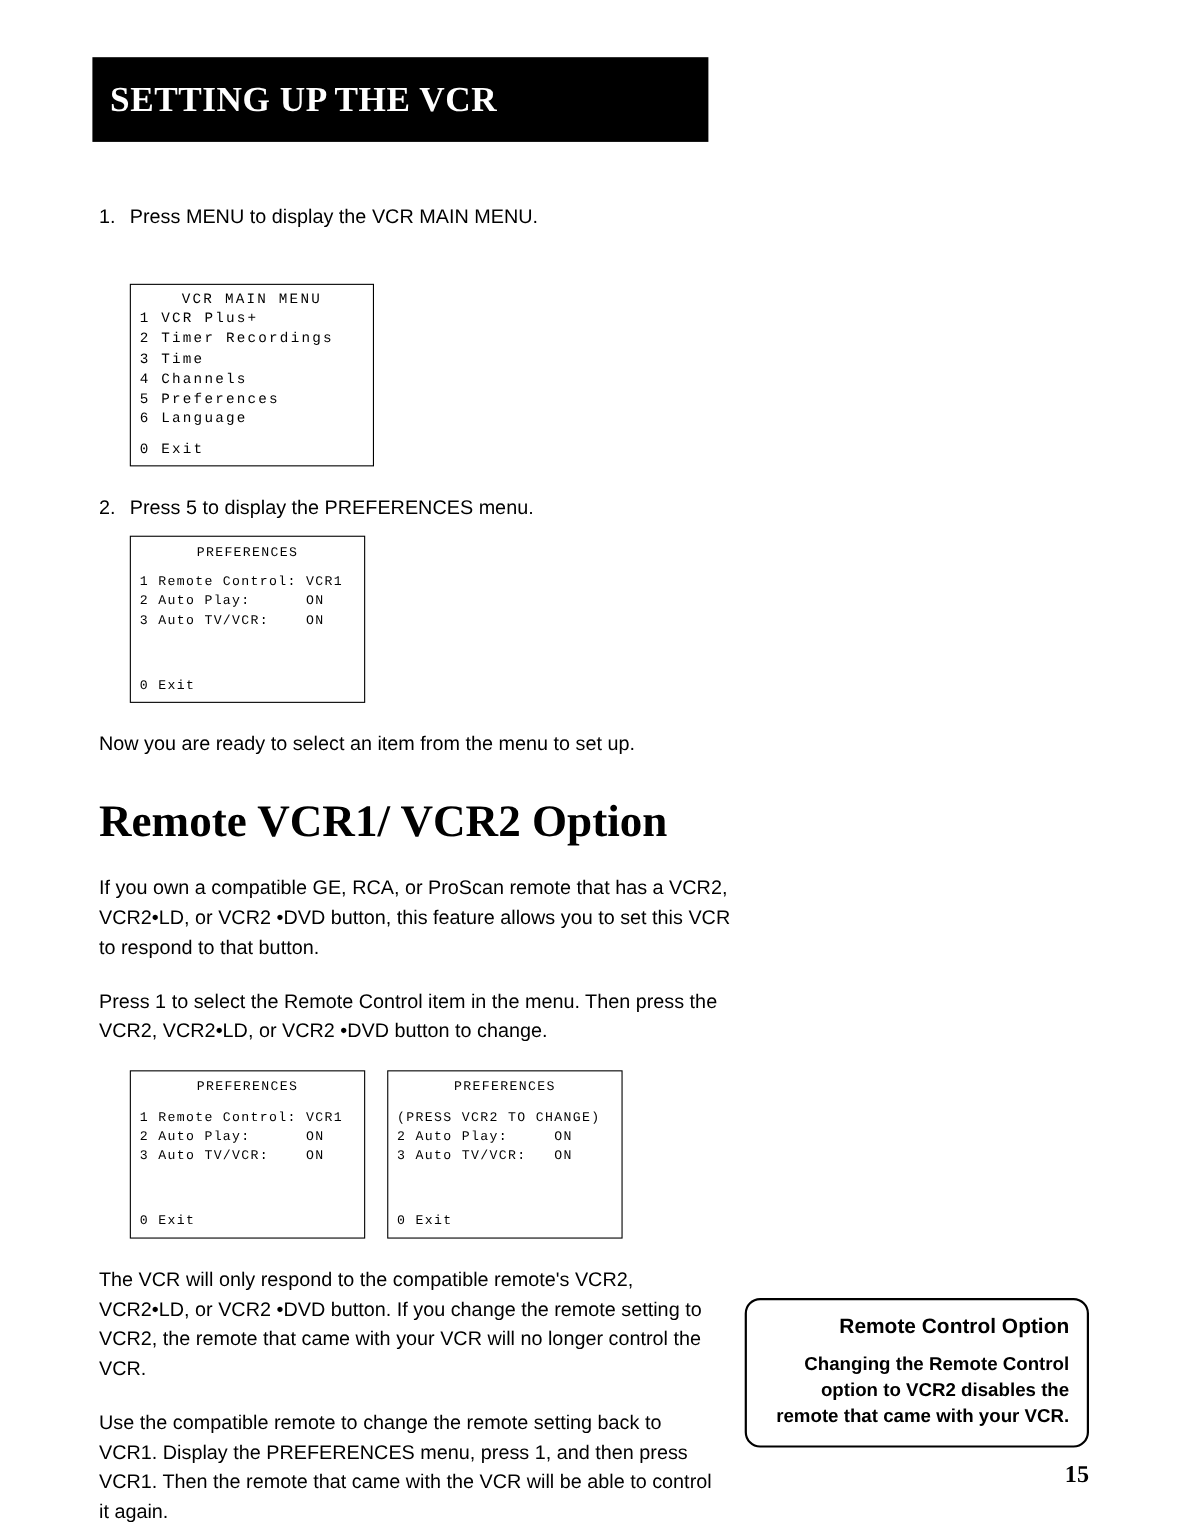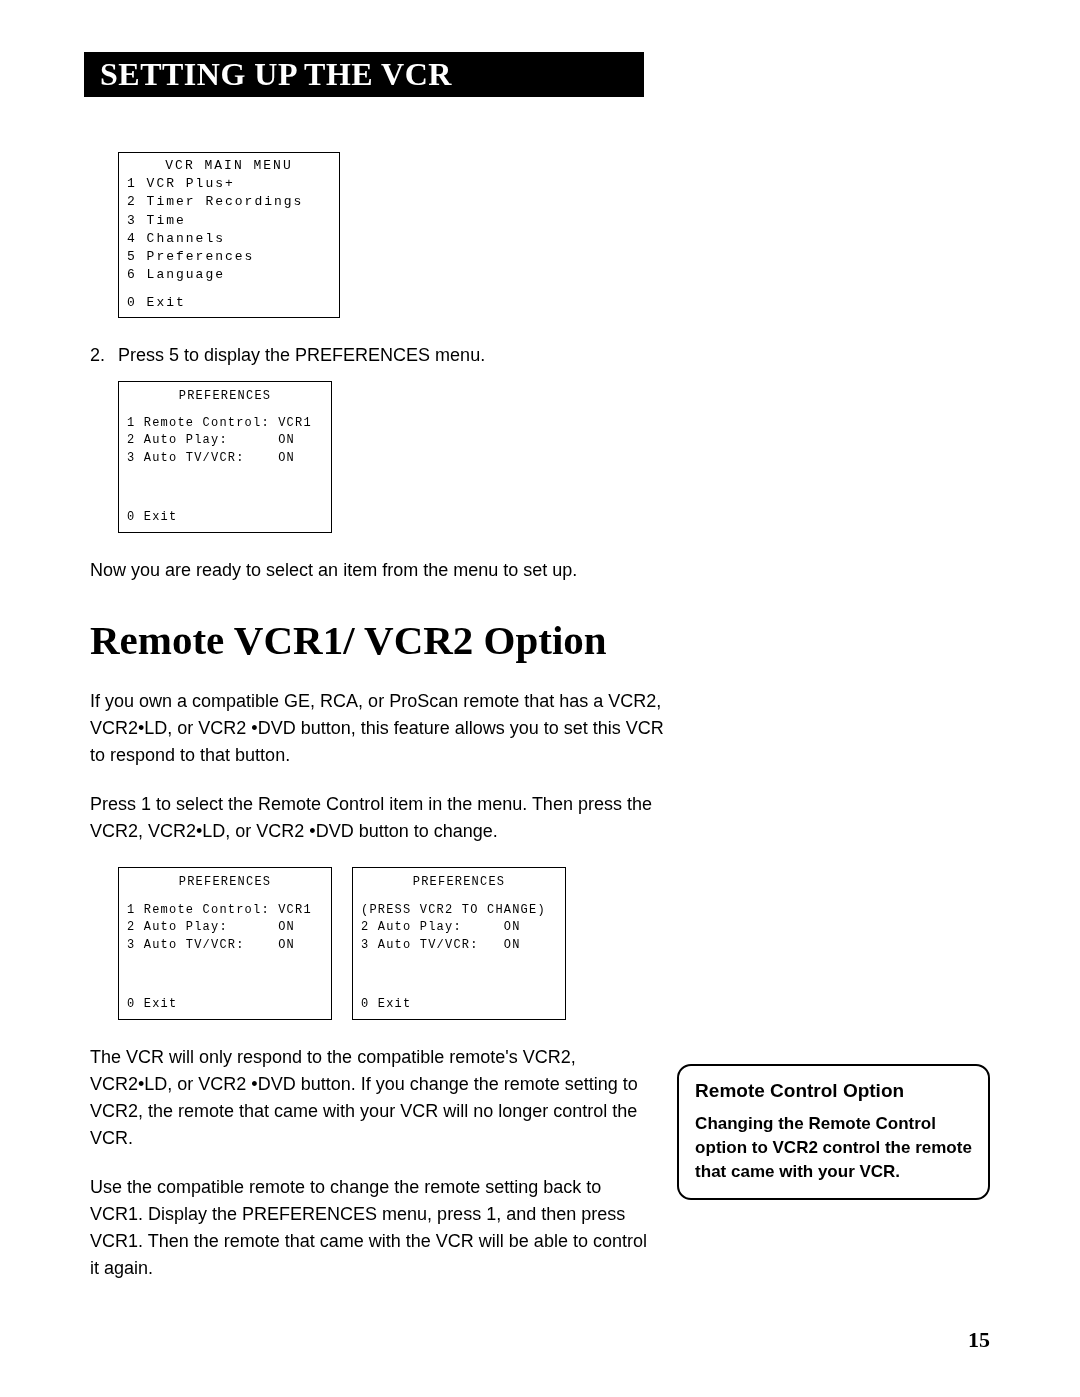--- a/index.html
+++ b/index.html
@@ -7,21 +7,21 @@
       width: 1080px;
       height: 1397px;
       background: #ffffff;
       font-family: Arial, Helvetica, sans-serif;
       color: #000000;
       position: relative;
     }
     .page-header {
       background: #000000;
       color: #ffffff;
-      padding: 4px 16px;
+      padding: 20px 16px;
       margin: 52px 90px 0 84px;
       width: 560px;
       font-family: 'Times New Roman', serif;
       font-size: 32px;
       font-weight: bold;
       letter-spacing: 0.5px;
     }
     .content {
       padding: 0 90px;
       margin-top: 55px;
@@ -75,21 +75,22 @@
     }
     .screen-row {
       display: flex;
       gap: 20px;
       margin: 10px 0 24px 28px;
     }
     .sidebar-box {
       border: 2.5px solid #000;
       border-radius: 14px;
       padding: 14px 16px;
-      margin-top: 10px;
+      margin-top: 20px;
+      text-align: right;
     }
     .sidebar-title {
       font-size: 19px;
       font-weight: bold;
       margin-bottom: 10px;
     }
     .sidebar-text {
       font-size: 17px;
       font-weight: bold;
       line-height: 1.4;
@@ -117,20 +118,23 @@
     .gap-line { height: 10px; }
     .gap-big { height: 42px; }
   </style>
 </head>
 <body>
 
 <div class="page-header">SETTING UP THE VCR</div>
 
 <div class="content">
 
+  <div class="step">
+    <span class="step-num">1.</span><span>Press MENU to display the VCR MAIN MENU.</span>
+  </div>
 
   <div class="screen-box narrow">
     <div class="screen-title">VCR MAIN MENU</div>
     <div class="screen-line">1 VCR Plus+</div>
     <div class="screen-line">2 Timer Recordings</div>
     <div class="screen-line">3 Time</div>
     <div class="screen-line">4 Channels</div>
     <div class="screen-line">5 Preferences</div>
     <div class="screen-line">6 Language</div>
     <div class="gap-line"></div>
@@ -180,20 +184,20 @@
   </div>
 
   <div class="two-col">
     <div class="left-col">
       <div class="para">The VCR will only respond to the compatible remote's VCR2, VCR2•LD, or VCR2 •DVD button.  If you change the remote setting to VCR2, the remote that came with your VCR will no longer control the VCR.</div>
       <div class="para">Use the compatible remote to change the remote setting back to VCR1. Display the PREFERENCES menu, press 1, and then press VCR1. Then the remote that came with the VCR will be able to control it again.</div>
     </div>
     <div class="right-col">
       <div class="sidebar-box">
         <div class="sidebar-title">Remote Control Option</div>
-        <div class="sidebar-text">Changing the Remote Control option to VCR2 control the remote that came with your VCR.</div>
+        <div class="sidebar-text">Changing the Remote Control option to VCR2 disables the remote that came with your VCR.</div>
       </div>
     </div>
   </div>
 
 </div>
 
 <div class="page-number">15</div>
 
 </body></html>

